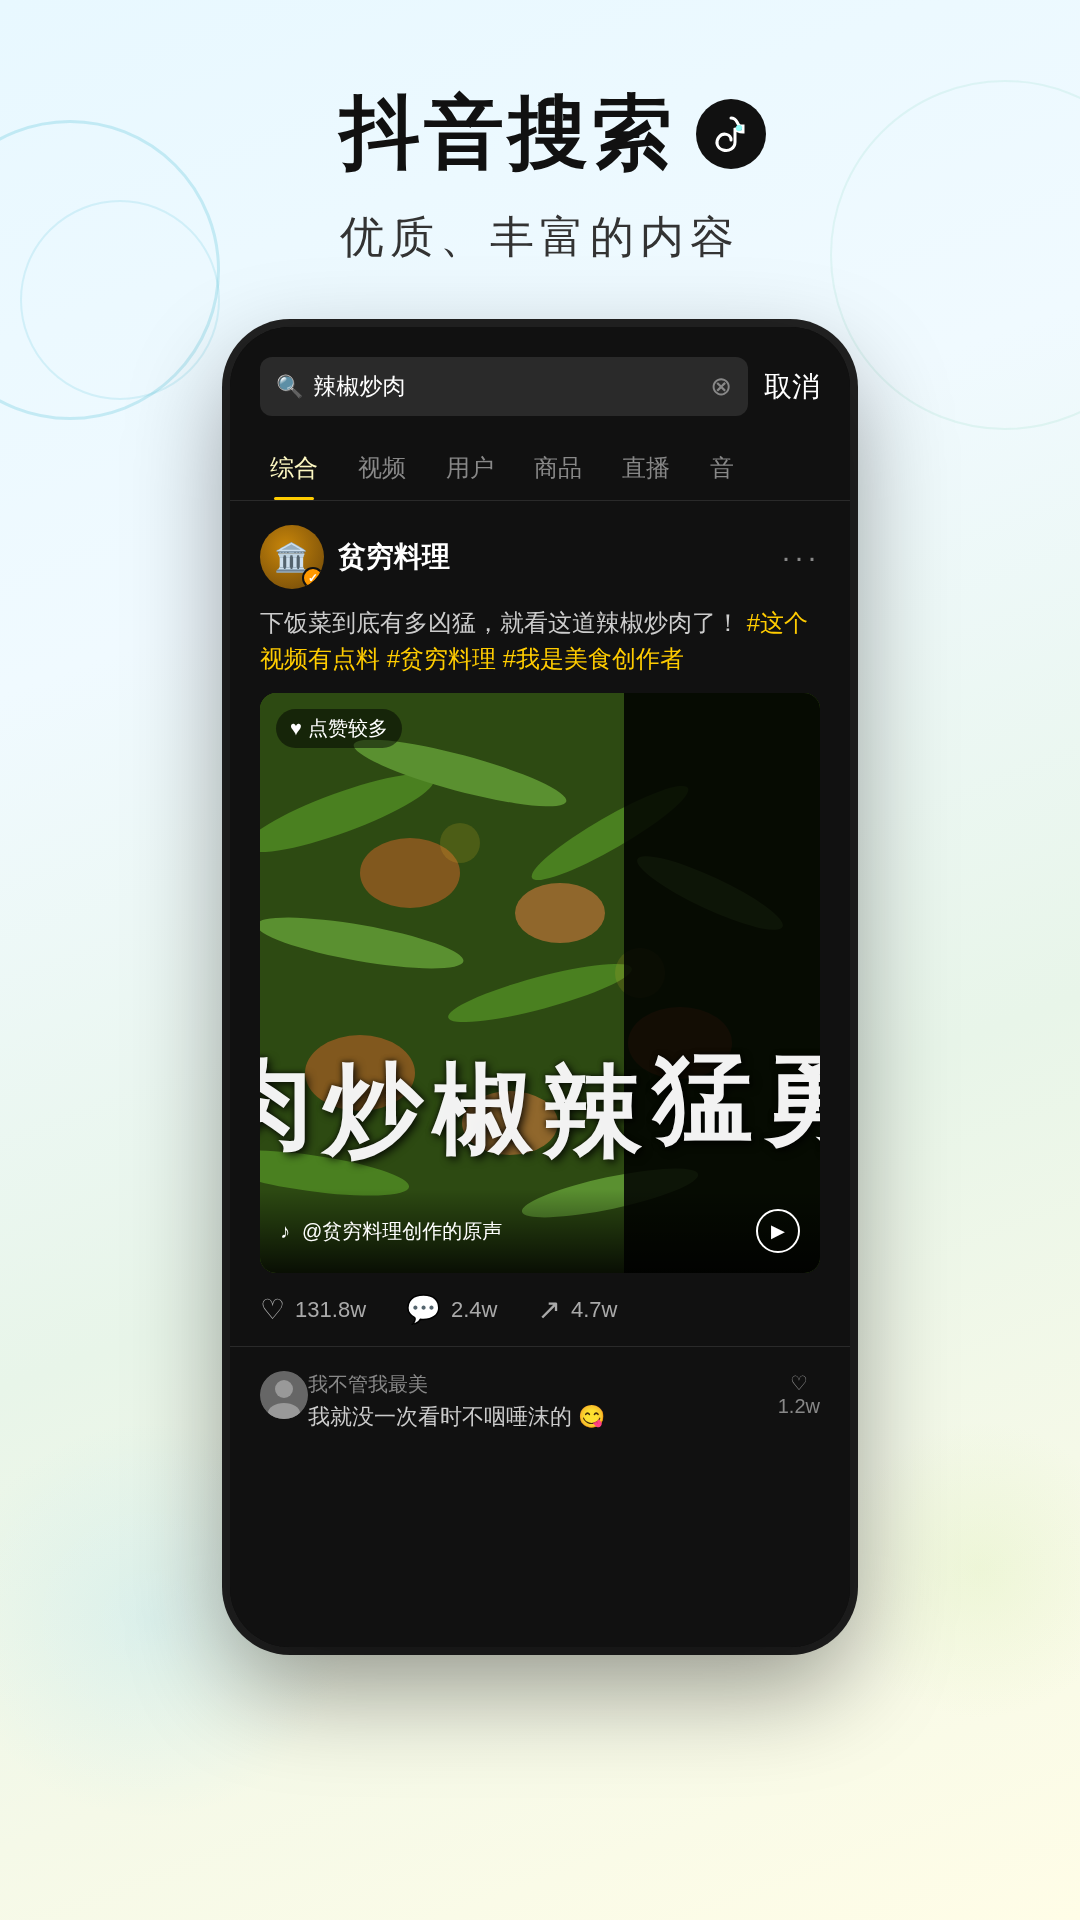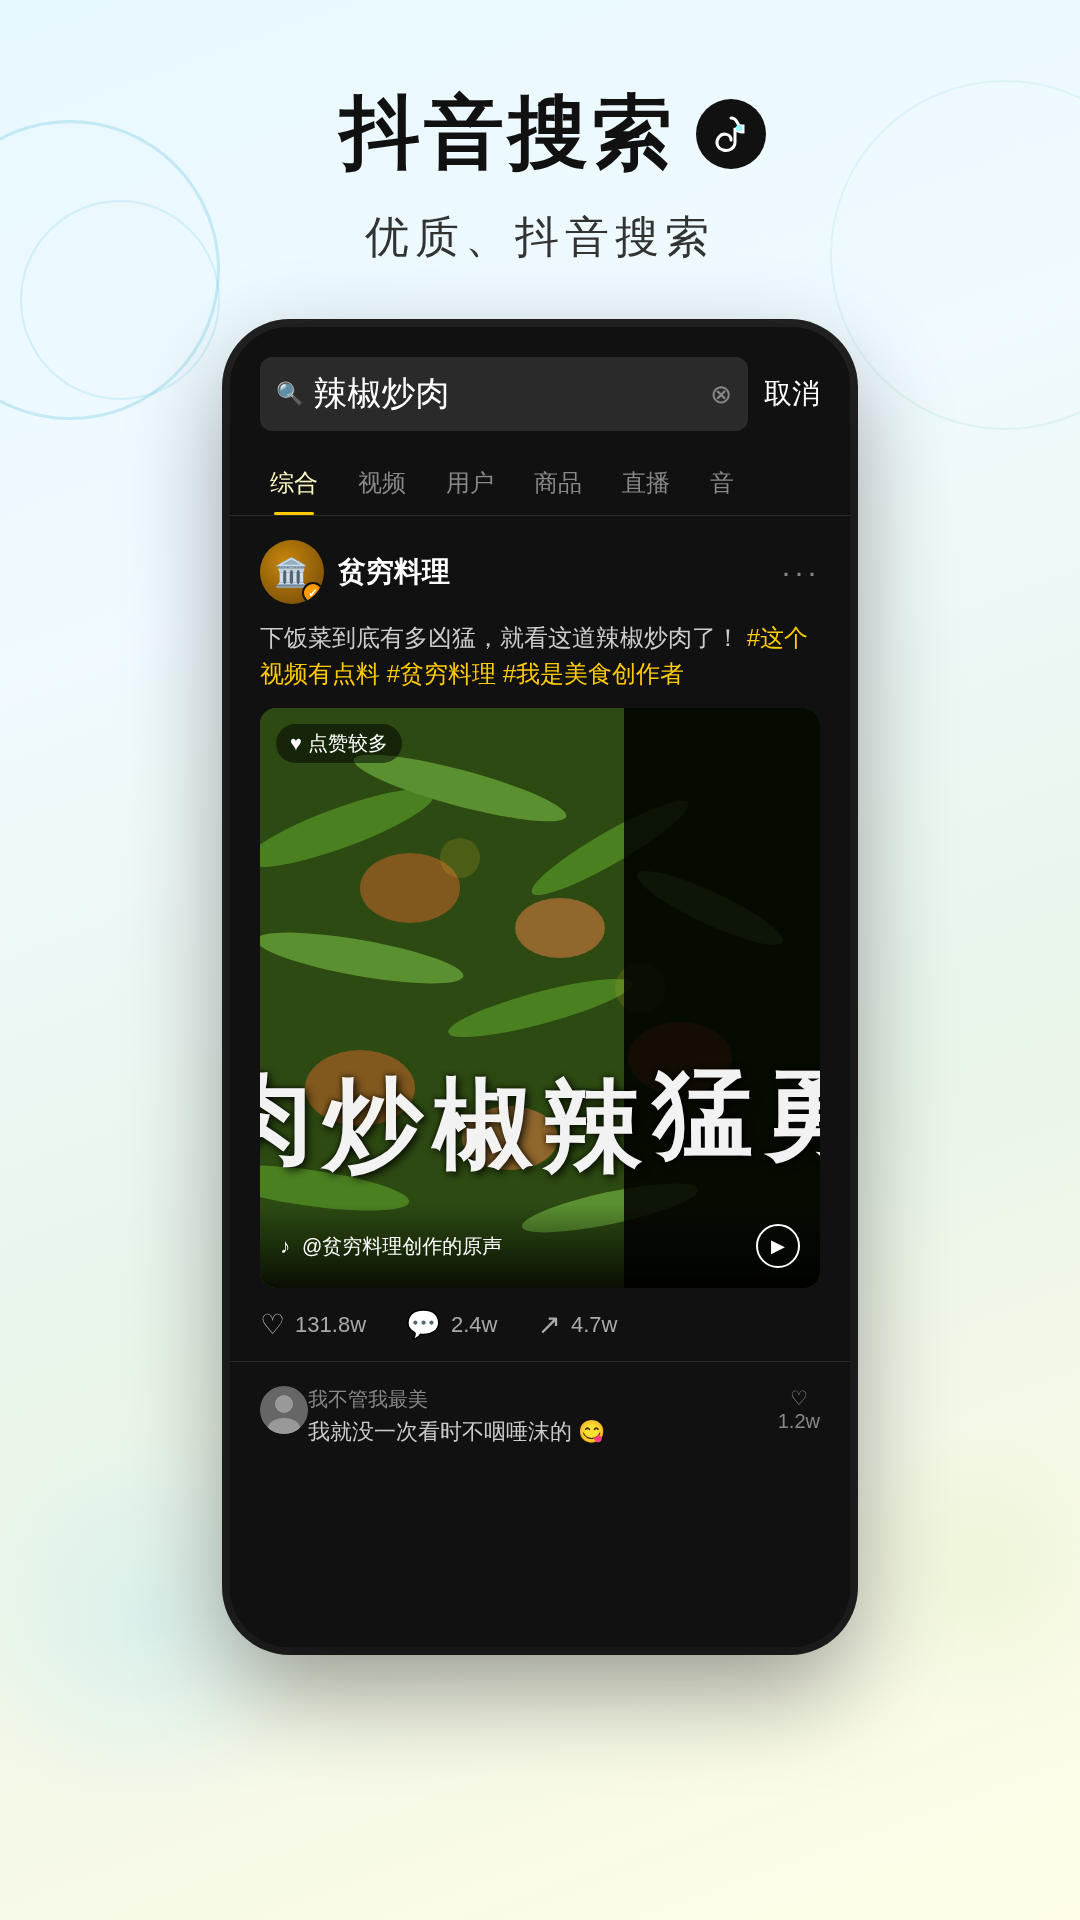--- a/index.html
+++ b/index.html
@@ -150,21 +150,21 @@
       gap: 10px;
     }
 
     .search-icon-inner {
       color: #888;
       font-size: 22px;
     }
 
     .search-text-value {
       color: #fff;
-      font-size: 34px;
+      font-size: 23px;
       flex: 1;
     }
 
     .search-clear-btn {
       color: #888;
       font-size: 26px;
       cursor: pointer;
     }
 
     .cancel-btn {
@@ -490,21 +490,21 @@
   <div class="main-title">
     <span>抖音搜索</span>
     <div class="tiktok-logo-badge">
       <svg viewBox="0 0 44 44" fill="none" xmlns="http://www.w3.org/2000/svg">
         <path d="M22 6 C22 6, 26 6, 28 10 C30 14, 30 14, 34 14 L34 20 C34 20, 28 20, 26 16 L26 30 C26 36, 20 40, 14 38 C8 36, 6 30, 10 25 C14 20, 22 22, 22 28" stroke="white" stroke-width="3" fill="none" stroke-linecap="round"></path>
         <circle cx="30" cy="16" r="3" fill="#25F4EE"></circle>
         <circle cx="30" cy="16" r="3" fill="white" opacity="0.5"></circle>
       </svg>
     </div>
   </div>
-  <div class="subtitle">优质、抖音搜索</div>
+  <div class="subtitle">优质、丰富的内容</div>
 </div>
 
 <div class="phone-wrapper">
   <div class="phone-mockup">
     <div class="phone-screen">
 
       <div class="search-bar-container">
         <div class="search-input-wrapper">
           <span class="search-icon-inner">🔍</span>
           <span class="search-text-value">辣椒炒肉</span>

